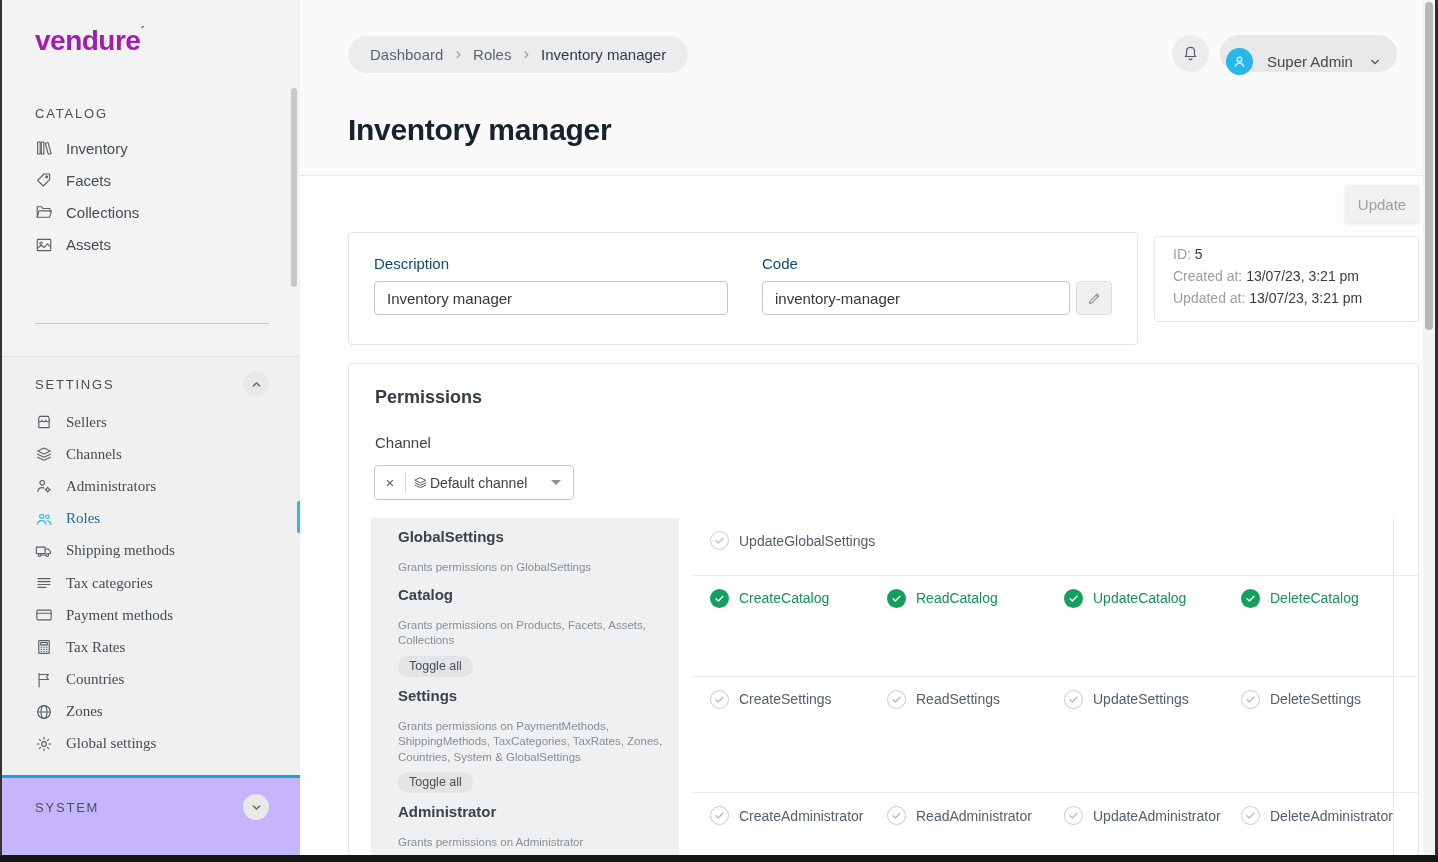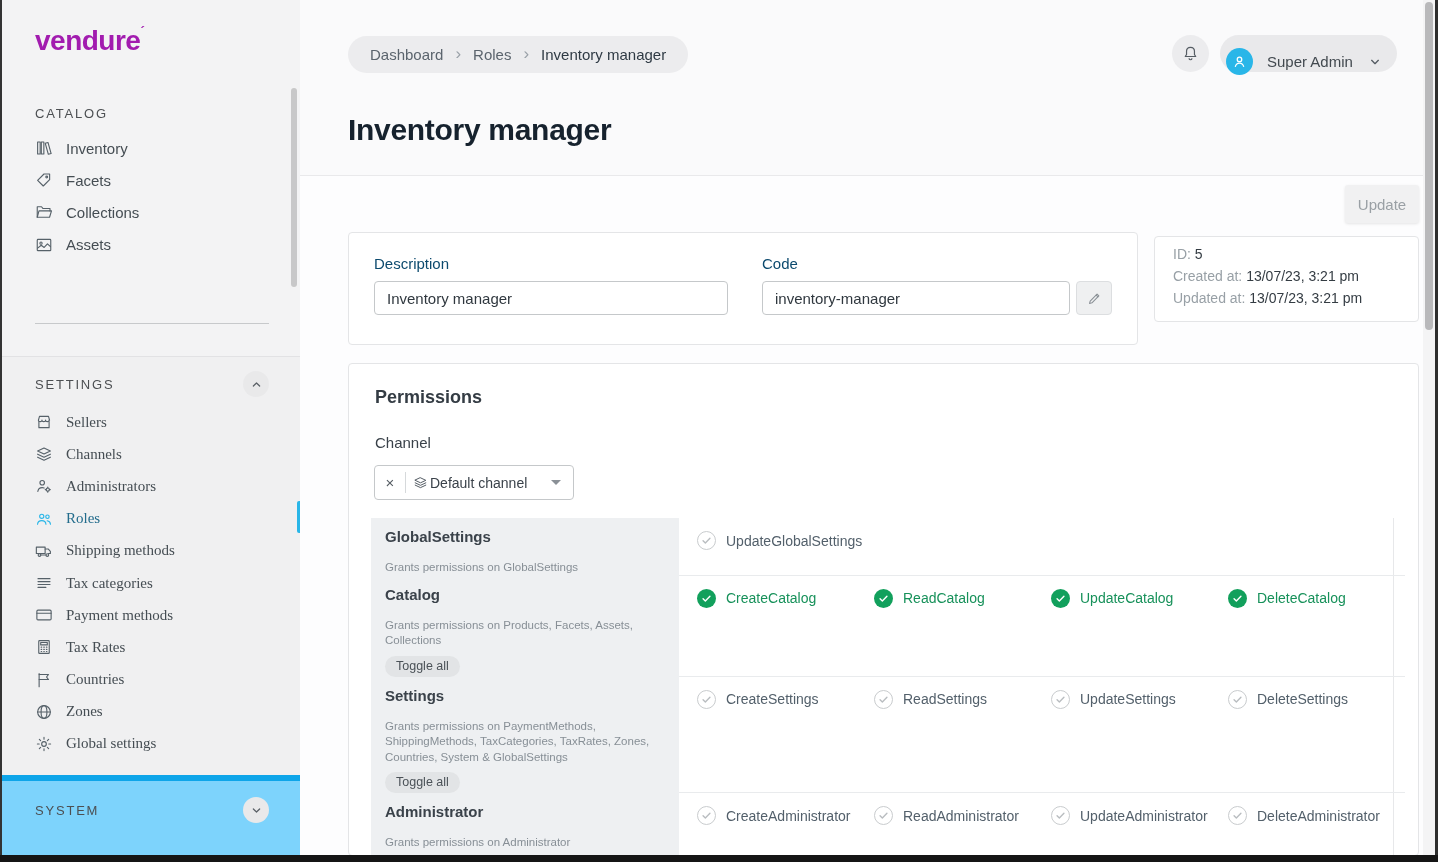--- a/index.html
+++ b/index.html
@@ -23,21 +23,21 @@
   .catalog-header { position:absolute; left:0; top:100px; width:100%; }
   .catalog-items { position:absolute; left:0; top:132px; width:100%; }
   .nav-item { display:flex; align-items:center; gap:13px; height:32.2px; padding-left:33px; font-size:15px; color:#454d53; cursor:pointer; }
   .nav-item .nico { color:#566169; display:flex; }
   .nav-item.active { color:#236c8c; font-weight:500; }
   .nav-item.active .nico { color:#29b6e8; }
   .sidebar-divider { position:absolute; left:33px; top:323px; width:234px; height:1px; background:#c7c9cb; }
   .settings-block { position:absolute; left:0; top:356px; width:100%; height:419px; background:#f0f0f1; border-top:1px solid #e2e2e4; }
   .settings-block .nav-section-header { margin-top:14px; }
   .settings-items { margin-top:9px;font-family:Liberation Serif, serif; }
-  .system-block { position:absolute; left:0; top:775px; width:100%; height:80px; background:#7dd3fc; border-top:6px solid #0ea5e9; }
+  .system-block { position:absolute; left:0; top:775px; width:100%; height:80px; background:#c4b5fd; border-top:3px solid #0ea5e9; }
   .system-block .nav-section-header { margin-top:16px; }
   .active-bar { position:absolute; right:0; top:501px; width:3.5px; height:32px; background:#29b6e8; border-radius:2px 0 0 2px; }
   .side-scrollbar { position:absolute; left:289px; top:88px; width:6px; height:199px; border-radius:3px; background:#c8c8c9; }
 
   
   .main { position:absolute; left:300px; top:0; width:1135px; height:855px; }
   .top-band { position:absolute; left:0; top:0; width:100%; height:176px; background:#fafafb; border-bottom:1px solid #e9e9eb; }
   .breadcrumb { position:absolute; left:48px; top:36px; height:37px; border-radius:19px; background:#ececee; display:flex; align-items:center; padding:0 22px; gap:12px; font-size:15px; color:#5b646d; }
   .breadcrumb .sep { color:#9aa1a8; font-size:17px; margin-top:-2px; }
   .breadcrumb .bc-link { cursor:pointer; }
@@ -69,21 +69,21 @@
   .perm-card { left:48px; top:363px; width:1071px; height:493px; overflow:hidden; }
   .perm-title { position:absolute; left:26px; top:23px; font-size:18px; color:#343c44; }
   .channel-label { position:absolute; left:26px; top:70px; font-size:15px; color:#3a424a; }
   .channel-select { position:absolute; left:25px; top:101px; width:200px; height:35px; border:1px solid #c5c8ca; border-radius:4px; background:#fff; display:flex; align-items:center; cursor:pointer; }
   .chip-remove { width:30px; text-align:center; font-size:15px; color:#555c63; border:none; background:none; cursor:pointer; }
   .channel-select .vdiv { width:1px; height:21px; background:#d6d9db; }
   .channel-select .cico { color:#565e66; display:flex; margin-left:7px; }
   .channel-value { font-size:14px; color:#3a424a; margin-left:2px; }
   .caret-down { margin-left:auto; margin-right:12px; width:0; height:0; border-left:5px solid transparent; border-right:5px solid transparent; border-top:5.5px solid #8a9096; }
 
-  .perm-table { position:absolute; left:22px; top:154px; width:1023px; height:339px; border-right:1px solid #e7e8ea; }
+  .perm-table { position:absolute; left:22px; top:154px; width:1023px; height:339px; border-right:1px solid #e7e8ea;padding-left:13px; }
   .left-col-bg { position:absolute; left:0; top:0; width:308px; height:100%; background:#eef0f2; }
   .perm-row { position:relative; display:flex; }
   .perm-cat { width:308px; flex:none; padding:8px 26px 0 14px; }
   .perm-cat-name { font-size:15px; font-weight:600; color:#3a424a; line-height:21px; }
   .perm-cat-desc { font-size:11.5px; color:#878f96; line-height:15.5px; margin-top:13px; }
   .toggle-all { display:inline-block; margin-top:7px; background:#e2e4e6; border:none; border-radius:11px; padding:3px 11px 4px; font-size:12.5px; color:#4a5157; font-family:inherit; cursor:pointer; }
   .perm-cells { flex:1; display:grid; grid-template-columns:repeat(4,177px); align-content:start; padding:13px 0 0 18px; border-bottom:1px solid #e9ebed; }
   .perm-item { display:flex; align-items:center; gap:10px; font-size:14px; color:#53606b; cursor:pointer; }
   .perm-check { width:19px; height:19px; border-radius:50%; flex:none; display:flex; align-items:center; justify-content:center; }
   .perm-item.unchecked .perm-check { border:1.5px solid #c9ccce; color:#b9bdc0; }

